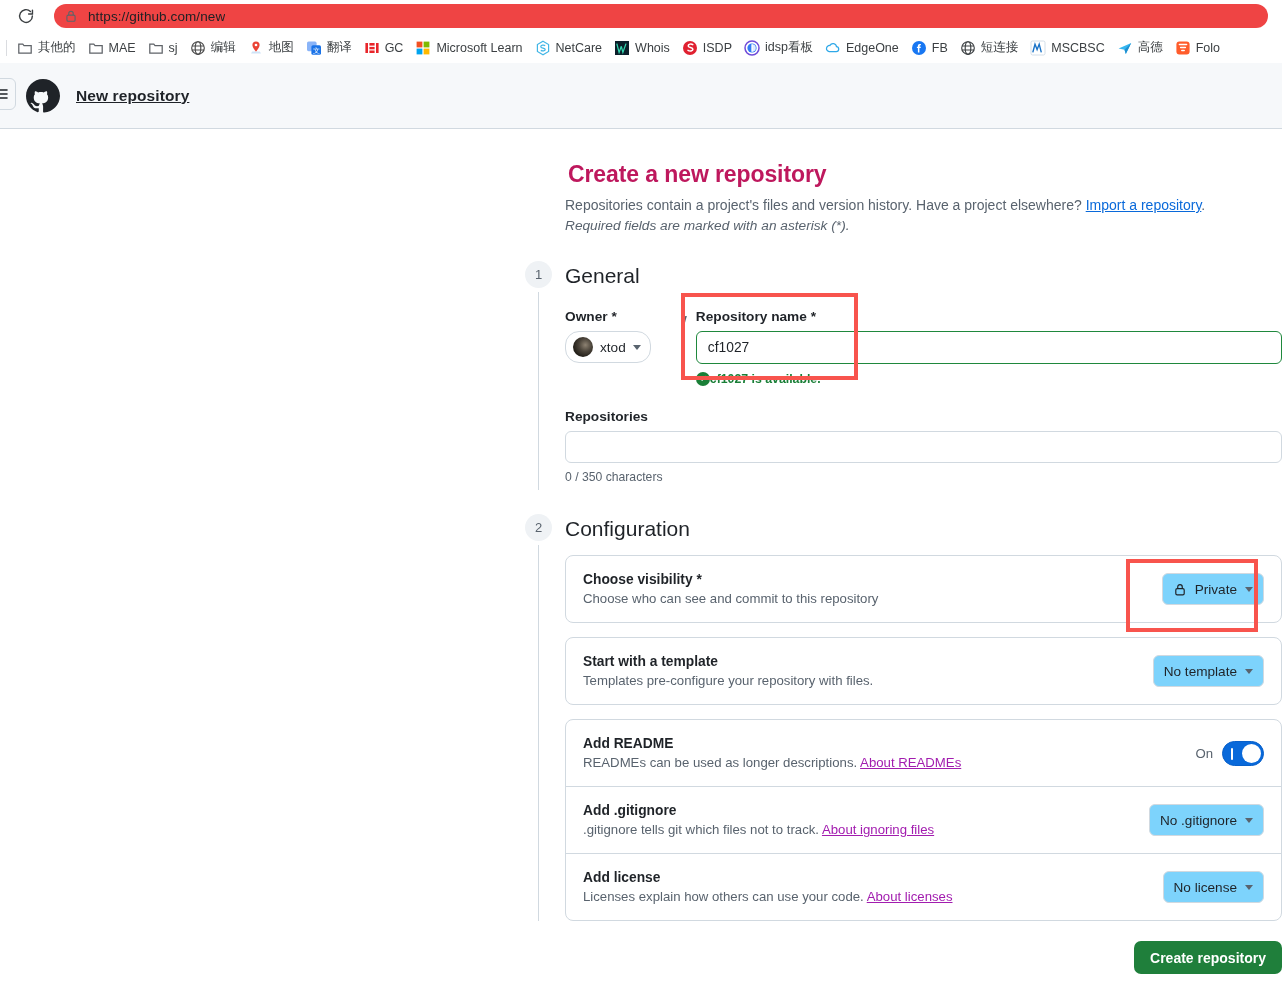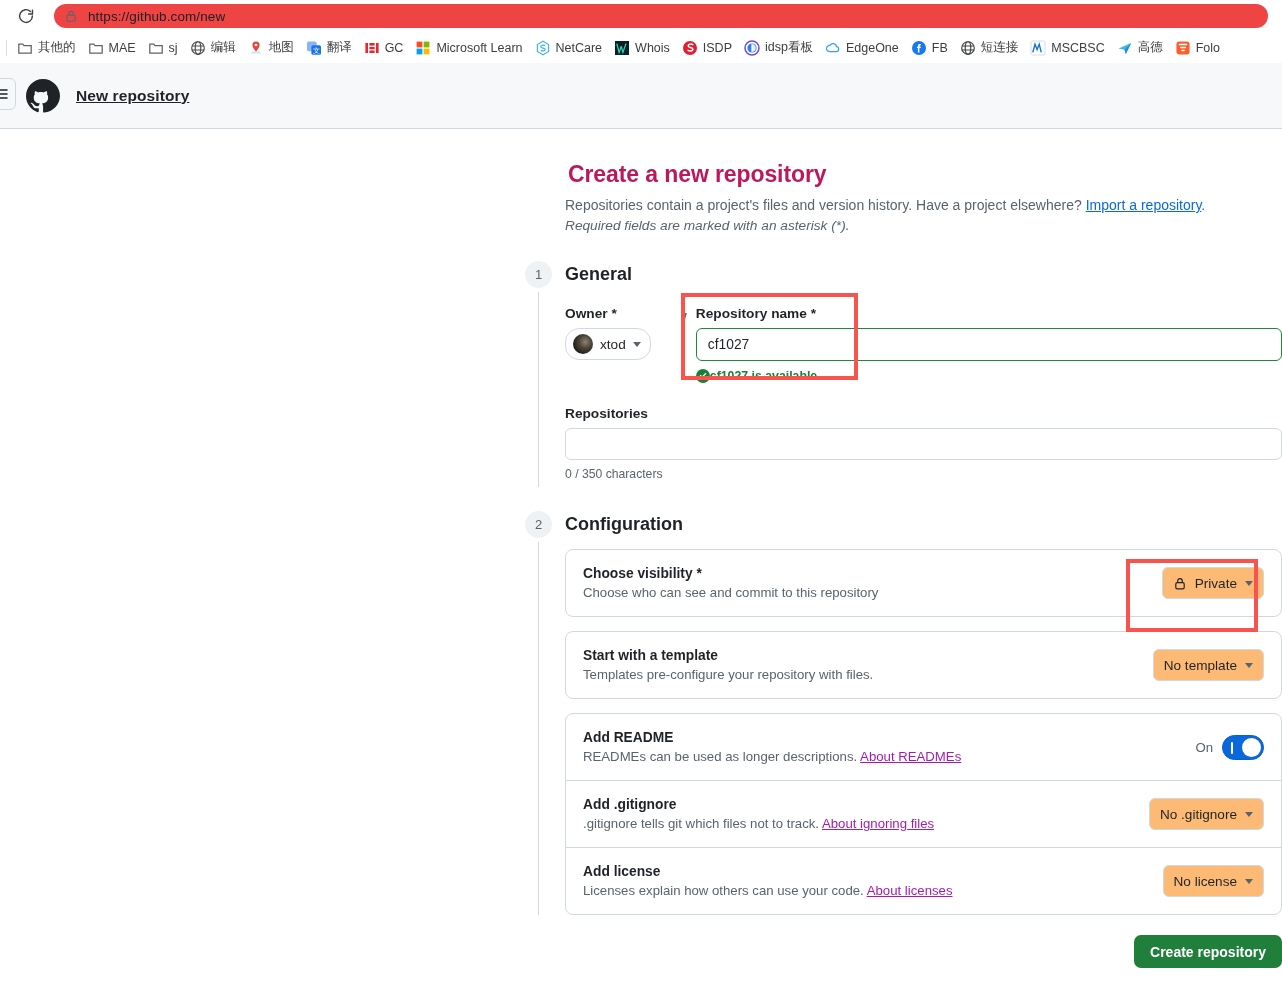--- a/index.html
+++ b/index.html
@@ -102,21 +102,21 @@
     width:27px; height:27px; border-radius:50%;
     background:#eff2f5;
     display:flex; align-items:center; justify-content:center;
     font-size:13px; color:#59636e;
   }
   .step-rail {
     position:absolute; left:13px; top:28px; bottom:-6px; width:1px;
     background:#d1d9e0;
   }
   .step-heading {
-    margin:0; font-size:18px; font-weight:700; color:#1f2328;
+    margin:0; font-size:21px; font-weight:400; color:#1f2328;
   }
 
   
   .fld-label {
     font-size:13.7px; font-weight:600; color:#1f2328; margin-bottom:7px;
   }
   .owner-row { display:flex; align-items:flex-start; margin-top:21px; }
   .owner-col { width:108px; flex:none; }
   .owner-btn {
     display:inline-flex; align-items:center; gap:7px;
@@ -172,21 +172,21 @@
   .card-row + .card-row { border-top:1px solid #d1d9e0; }
   .row-text { min-width:0; }
   .row-title { font-size:13.8px; font-weight:600; color:#1f2328; }
   .row-desc { font-size:13.2px; color:#59636e; margin-top:4px; }
   .row-desc a { color:#a21caf; text-decoration:underline; }
   .row-ctl { flex:none; margin-left:18px; display:flex; align-items:center; gap:9px; }
 
   .select-btn {
     display:inline-flex; align-items:center; gap:8px;
     height:32px; padding:0 10px;
-    border:1px solid #d1d9e0; border-radius:6px; background:#fdba74;
+    border:1px solid #d1d9e0; border-radius:6px; background:#7dd3fc;
     font-size:13.6px; color:#1f2328; cursor:pointer; white-space:nowrap;
   }
   .toggle-label { font-size:13.2px; color:#59636e; }
   .toggle {
     width:42px; height:25px; border-radius:13px; background:#0969da;
     position:relative; cursor:pointer; flex:none;
     border:1px solid #0860ca;
   }
   .toggle .bar {
     position:absolute; left:8px; top:6px; width:2px; height:12px;

